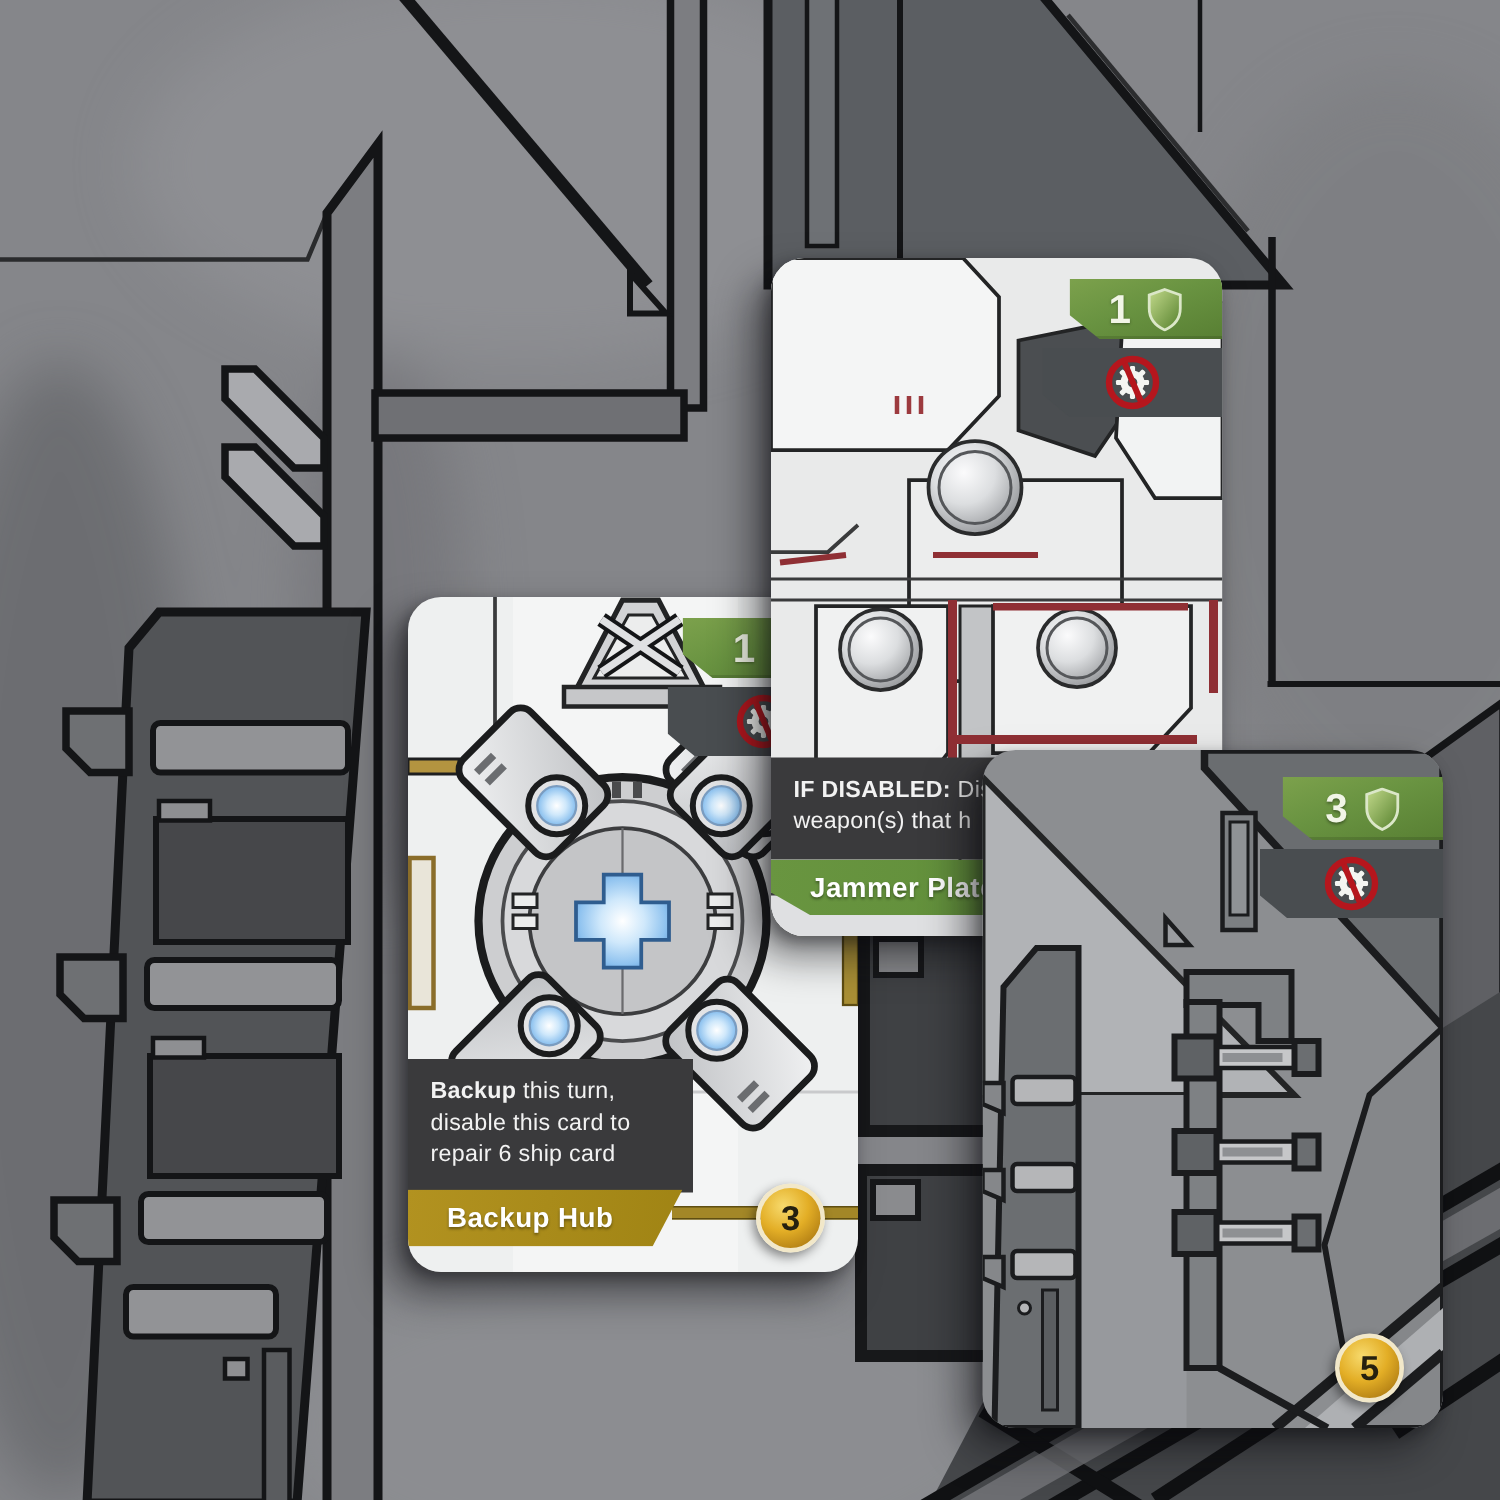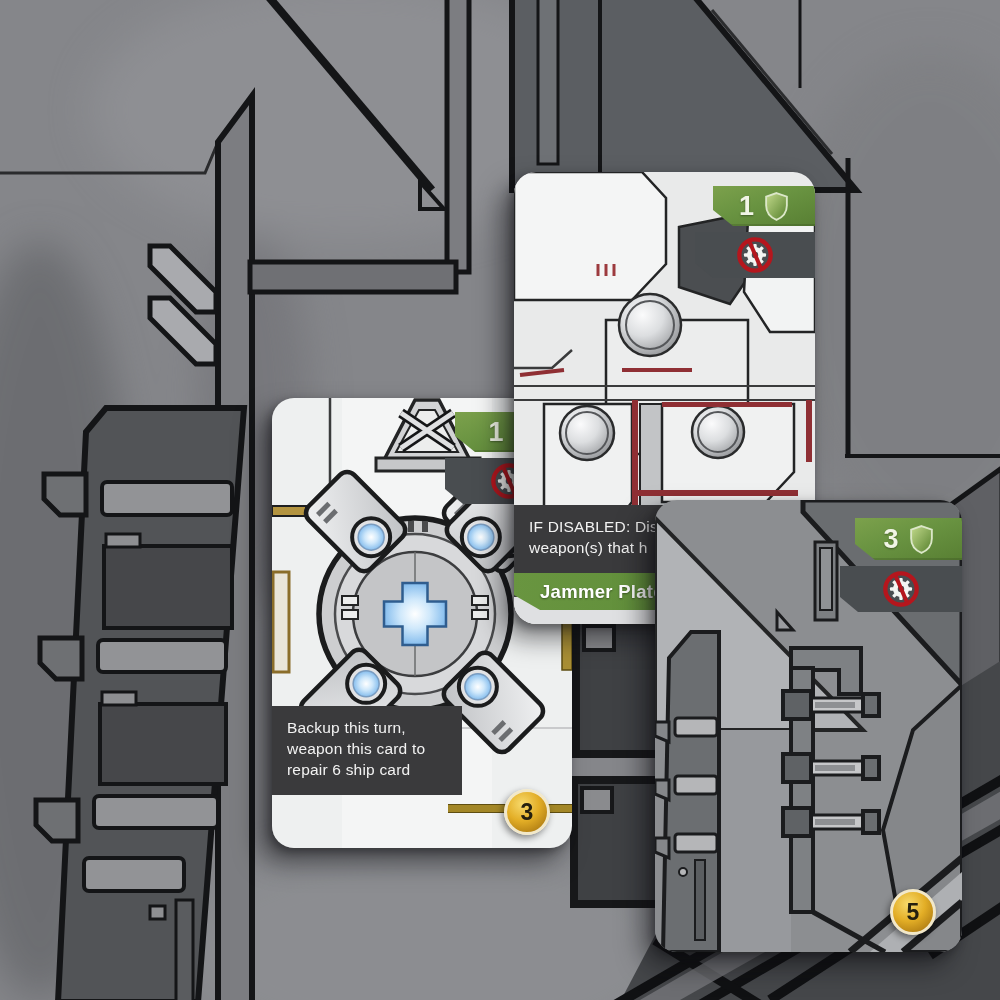--- a/index.html
+++ b/index.html
@@ -19,21 +19,21 @@
         clip-path:polygon(0 0,100% 0,100% 100%,20px 100%,0 calc(100% - 16px));
         box-shadow:inset 0 -2px 0 rgba(0,0,0,.12);}
   .shield-num{color:#f1f5e6;font-weight:800;font-size:27px;line-height:1;
         text-shadow:0 1px 2px rgba(0,0,0,.35);letter-spacing:1px;}
   .norepair-badge{position:absolute;display:flex;align-items:center;justify-content:center;
         background:#494d50;
         clip-path:polygon(0 0,100% 0,100% 100%,18px 100%,0 calc(100% - 15px));}
   
   .ability{position:absolute;background:#3a3a3c;color:#f2f2f2;
         font-size:15.5px;line-height:21px;padding:11px 0 0 15px;letter-spacing:.2px;}
-  .ability b{font-weight:400;}
+  .ability b{font-weight:700;}
   
   .name-bar{position:absolute;display:flex;align-items:center;
         color:#ffffff;font-weight:700;font-size:18.5px;letter-spacing:.3px;
         text-shadow:0 1px 2px rgba(0,0,0,.4);padding-left:26px;box-sizing:border-box;}
   .name-green{background:linear-gradient(100deg,#699540 0%,#5d8c38 100%);
         clip-path:polygon(0 0,100% 0,calc(100% - 22px) 100%,26px 100%,0 calc(100% - 15px));}
   .name-gold{background:linear-gradient(100deg,#b29220 0%,#a08414 100%);
         clip-path:polygon(0 0,100% 0,calc(100% - 20px) 100%,0 100%);}
   
   .coin{position:absolute;width:46px;height:46px;border-radius:50%;
@@ -254,24 +254,27 @@
           <g transform="rotate(315 20 20)">
               <rect x="18.2" y="8.4" width="3.6" height="5.4" rx="1"></rect>
             </g>
         </g>
         <circle cx="20" cy="20" r="3.4" fill="#494d50"></circle>
         <line x1="14.5" y1="6.5" x2="26" y2="33.5" stroke="#b5161d" stroke-width="4.2"></line>
       </svg>
     </div>
     <div class="ability" style="left:0;top:308px;width:190px;height:89px;box-sizing:border-box;">
       <div><b>Backup</b><span> this turn,</span></div>
-      <div>weapon this card to</div>
+      <div>disable this card to</div>
       <div>repair 6 ship card</div>
     </div>
     <div class="gold-line" style="left:176px;top:406px;width:124px;height:7px;"></div>
+    <div class="name-bar name-gold" style="left:0;top:395px;width:183px;height:38px;">
+      <span>Backup Hub</span>
+    </div>
     <div class="coin" style="left:232px;top:391px;">
       <span>3</span>
     </div>
   </div>
 
   <div class="card card-jammer">
     <svg class="art" viewBox="0 0 301 452">
       <rect width="301" height="452" fill="#e9eaea"></rect>
 
       <path d="M0 0 H128 L152 26 V92 L118 128 H0 Z" fill="#f4f5f5" stroke="#232425" stroke-width="2.5"></path>

